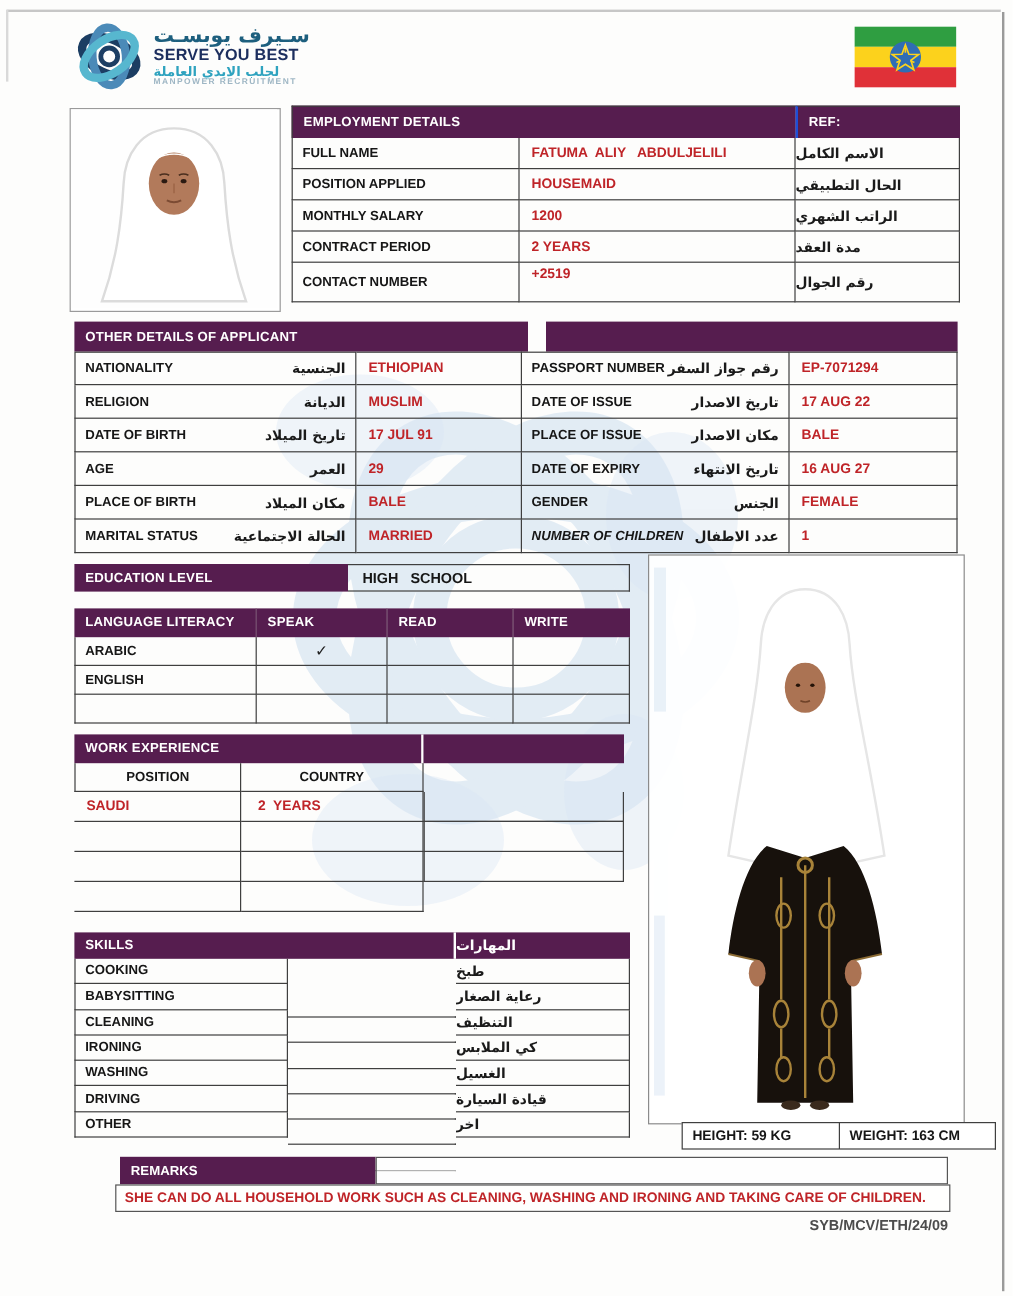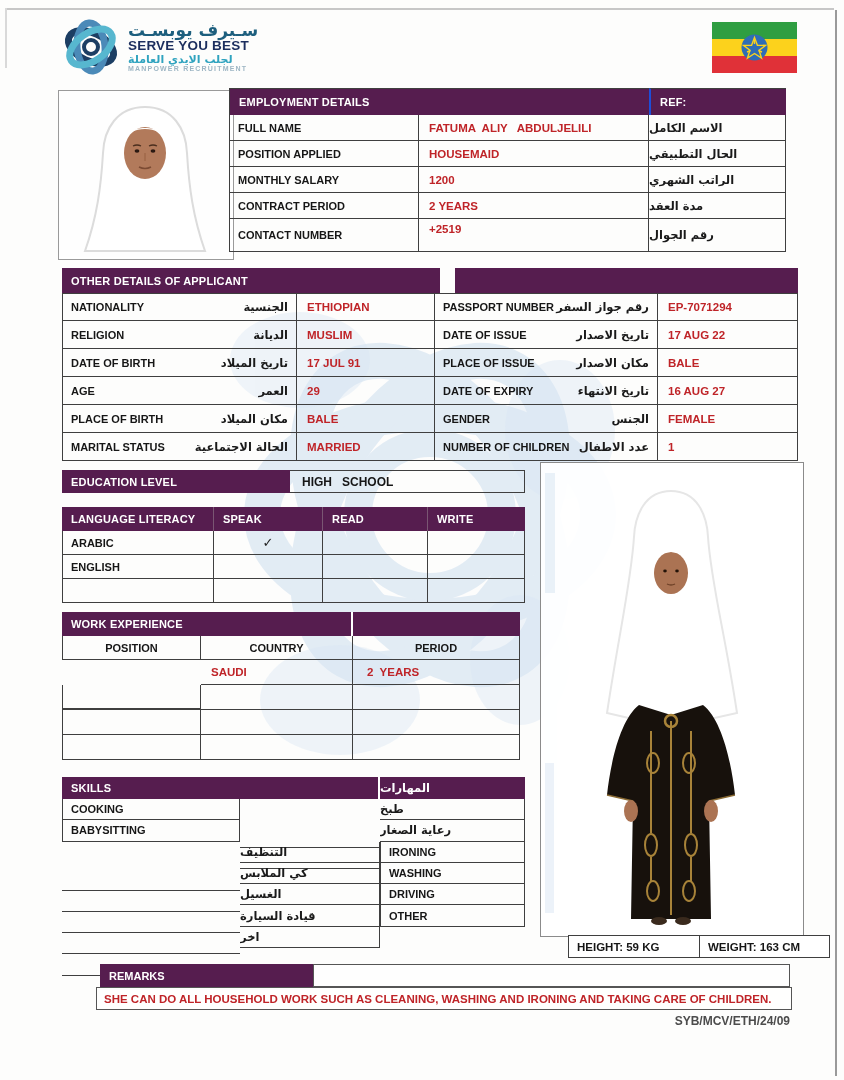--- a/index.html
+++ b/index.html
@@ -112,21 +112,21 @@
       <path d="M63 52 C63 32 109 32 109 52 C104 42 96 38 86 38 C76 38 68 42 63 52 Z" fill="#ffffff"></path>
       <ellipse cx="78" cy="60" rx="2.4" ry="1.8" fill="#2b1a12"></ellipse>
       <ellipse cx="94" cy="60" rx="2.4" ry="1.8" fill="#2b1a12"></ellipse>
       <path d="M74 55 Q78 53 82 55" stroke="#4a2e1e" stroke-width="1.3" fill="none"></path>
       <path d="M90 55 Q94 53 98 55" stroke="#4a2e1e" stroke-width="1.3" fill="none"></path>
       <path d="M80 76 Q86 79 92 76" stroke="#7c4b33" stroke-width="1.6" fill="none"></path>
       <path d="M86 62 L86 70" stroke="#9c6446" stroke-width="1.2"></path>
     </svg>
   </div>
 
-  <div class="abs tbl" style="left:229px;top:88px;width:557px;grid-template-columns:190px 230px 137px;grid-template-rows:27px 26px 26px 26px 26px 33px;">
+  <div class="abs tbl" style="left:243px;top:88px;width:557px;grid-template-columns:190px 230px 137px;grid-template-rows:27px 26px 26px 26px 26px 33px;">
     <div class="cell hdr pad tl tt" style="grid-column:1/3;">EMPLOYMENT DETAILS</div>
     <div class="cell hdr pad tt" style="border-left:2px solid #1d4ed8;">REF:</div>
 
     <div class="cell lbl tl">FULL NAME</div>
     <div class="cell val">FATUMA  ALIY   ABDULJELILI</div>
     <div class="cell ar rtl-pad">الاسم الكامل</div>
 
     <div class="cell lbl tl">POSITION APPLIED</div>
     <div class="cell val">HOUSEMAID</div>
     <div class="cell ar rtl-pad">الحال التطبيقي</div>
@@ -206,21 +206,21 @@
         <span class="ar">الجنس</span>
       </div>
     <div class="cell val">FEMALE</div>
 
     <div class="cell dual tl">
         <span class="lbl" style="padding-left:0;">MARITAL STATUS</span>
         <span class="ar">الحالة الاجتماعية</span>
       </div>
     <div class="cell val">MARRIED</div>
     <div class="cell dual">
-        <span class="lbl" style="padding-left:0;">NUMBER OF CHILDREN</span>
+        <span class="lbl" style="padding-left:0;font-style:italic;">NUMBER OF CHILDREN</span>
         <span class="ar">عدد الاطفال</span>
       </div>
     <div class="cell val">1</div>
   </div>
 
   <div class="abs tbl" style="left:62px;top:470px;width:463px;grid-template-columns:228px 235px;grid-template-rows:23px;">
     <div class="cell hdr pad">EDUCATION LEVEL</div>
     <div class="cell edu-val tt tl" style="border-left:none;">HIGH   SCHOOL</div>
   </div>
 
@@ -245,21 +245,20 @@
     <div class="cell check"></div>
     <div class="cell check"></div>
   </div>
 
   <div class="abs tbl" style="left:62px;top:612px;width:458px;grid-template-columns:139px 152px 167px;grid-template-rows:24px 24px 25px 25px 25px 25px;">
     <div class="cell hdr pad" style="grid-column:1/3;border-right:2px solid #fff;text-align:right;">WORK EXPERIENCE</div>
     <div class="cell hdr"></div>
 
     <div class="cell colhead tl">POSITION</div>
     <div class="cell colhead">COUNTRY</div>
-    <div class="cell colhead">PERIOD</div>
 
     <div class="cell val center tl">HOUSE MAID</div>
     <div class="cell val">SAUDI</div>
     <div class="cell val" style="padding-left:14px;">2  YEARS</div>
 
     <div class="cell tl"></div>
     <div class="cell"></div>
     <div class="cell"></div>
 
     <div class="cell tl"></div>
@@ -276,20 +275,21 @@
     <div class="cell hdr ar rtl-pad" style="color:#fff;">المهارات</div>
 
     <div class="cell lbl tl">COOKING</div>
     <div class="cell val center">YES</div>
     <div class="cell ar rtl-pad">طبخ</div>
 
     <div class="cell lbl tl">BABYSITTING</div>
     <div class="cell val center">YES</div>
     <div class="cell ar rtl-pad">رعاية الصغار</div>
 
+    <div class="cell lbl tl">CLEANING</div>
     <div class="cell val center">YES</div>
     <div class="cell ar rtl-pad">التنظيف</div>
 
     <div class="cell lbl tl">IRONING</div>
     <div class="cell val center">YES</div>
     <div class="cell ar rtl-pad">كي الملابس</div>
 
     <div class="cell lbl tl">WASHING</div>
     <div class="cell val center">YES</div>
     <div class="cell ar rtl-pad">الغسيل</div>

